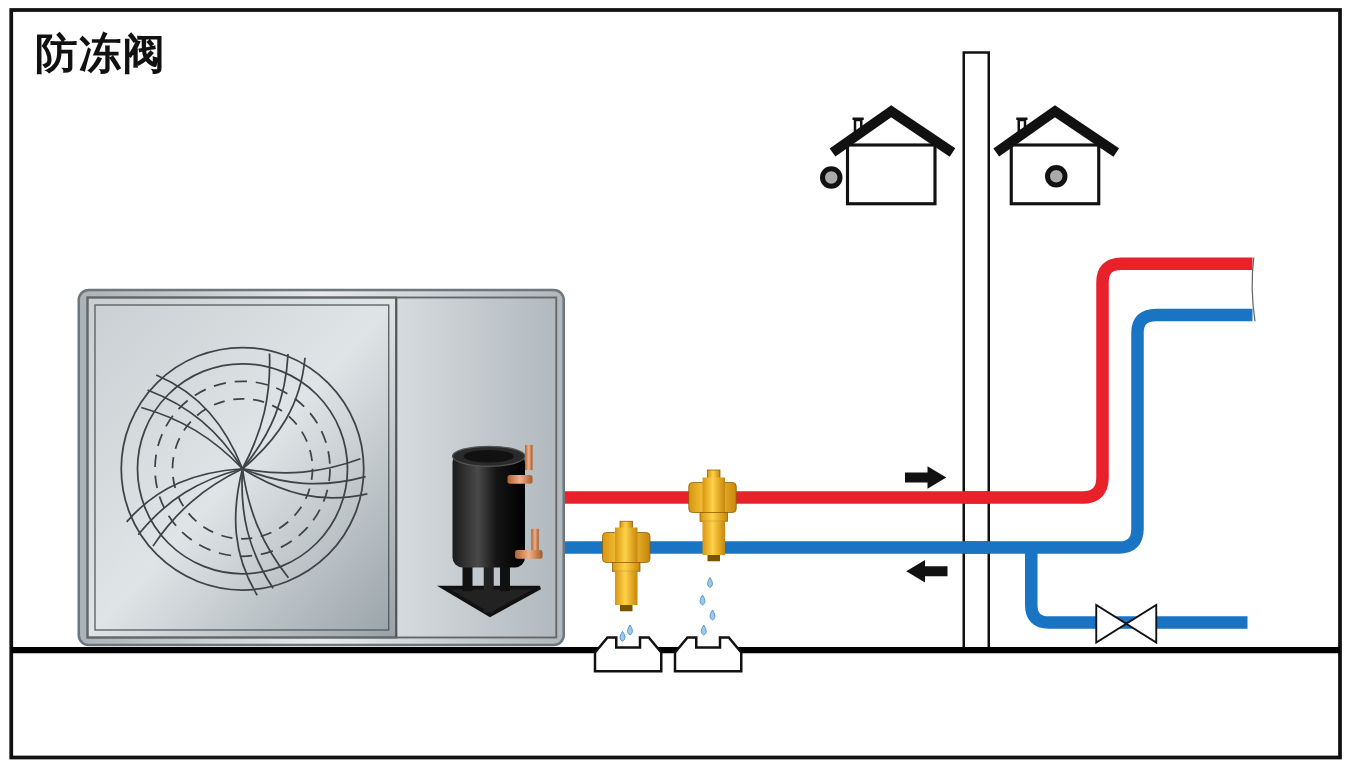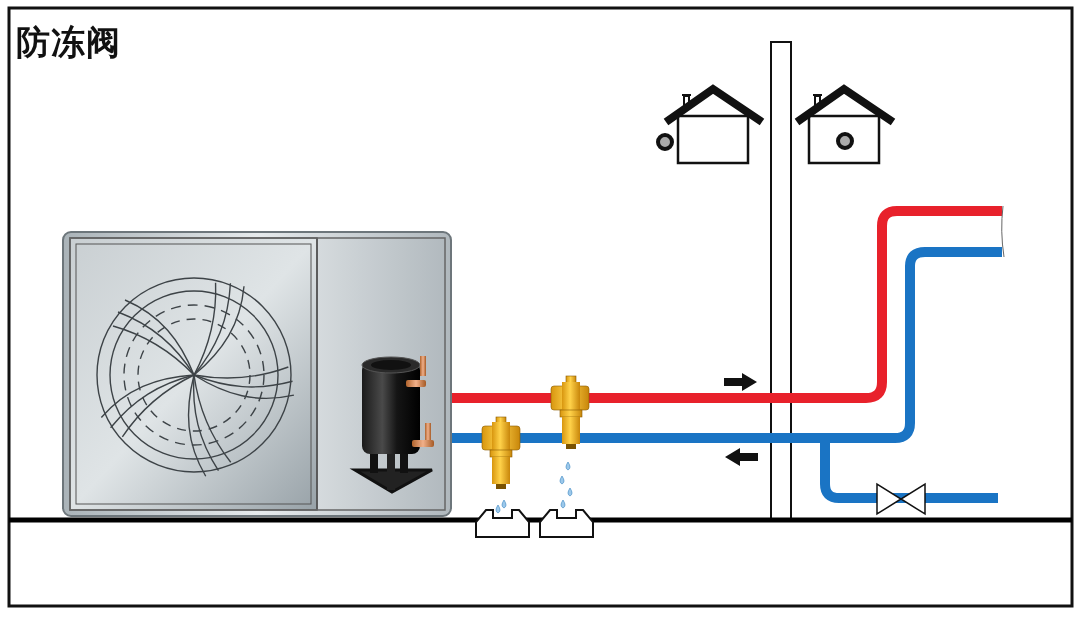--- a/index.html
+++ b/index.html
@@ -1,18 +1,18 @@
 <!DOCTYPE html>
 <html><head>
 <meta charset="utf-8">
 <style>
   html, body { margin:0; padding:0; background:#ffffff; }
   body { width:1080px; height:617px; position:relative; overflow:hidden; font-family:"DejaVu Sans", sans-serif; }
   #stage { position:absolute; left:0; top:0; width:1080px; height:617px; }
-  .title { position:absolute; left:16px; top:20px; font-size:34px; font-weight:bold; color:#111; letter-spacing:1px; font-family:Liberation Sans, sans-serif; }
+  .title { position:absolute; left:28px; top:20px; font-size:34px; font-weight:bold; color:#111; letter-spacing:1px; font-family:Liberation Sans, sans-serif; }
 </style>
 </head>
 <body>
 
 <div id="stage">
   <svg width="1080" height="617" viewBox="0 0 1080 617" xmlns="http://www.w3.org/2000/svg">
     <defs>
       <linearGradient id="panelGrad" x1="0" y1="0" x2="1" y2="1">
         <stop offset="0" stop-color="#c9cfd2"></stop>
         <stop offset="0.5" stop-color="#dfe4e6"></stop>

